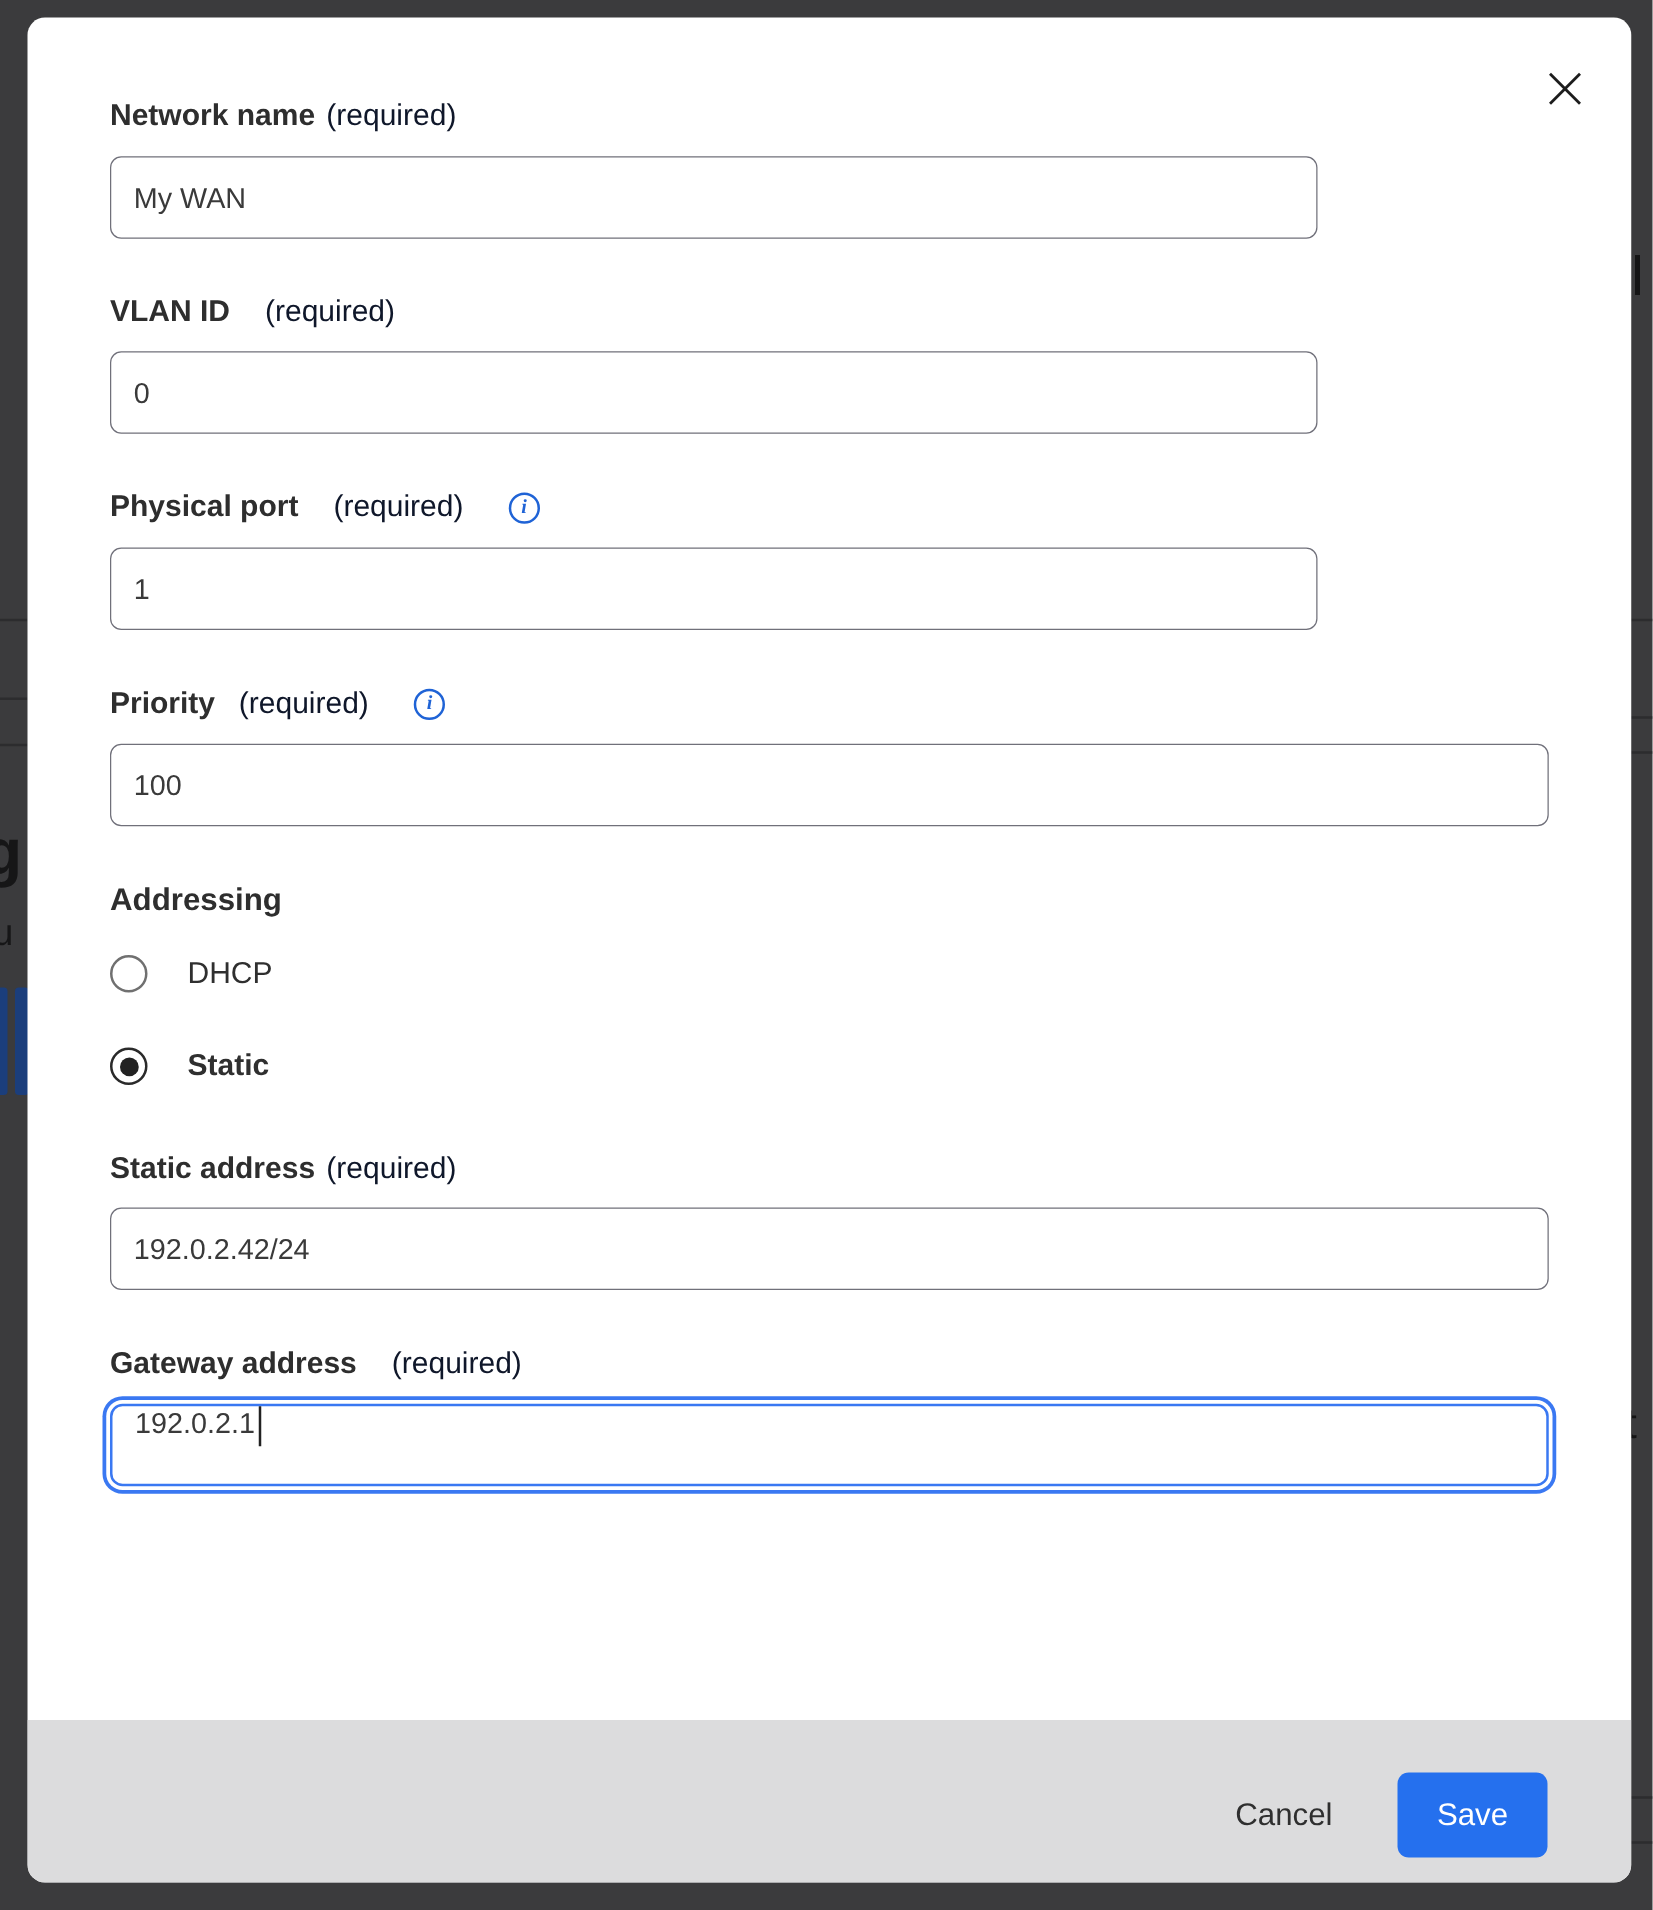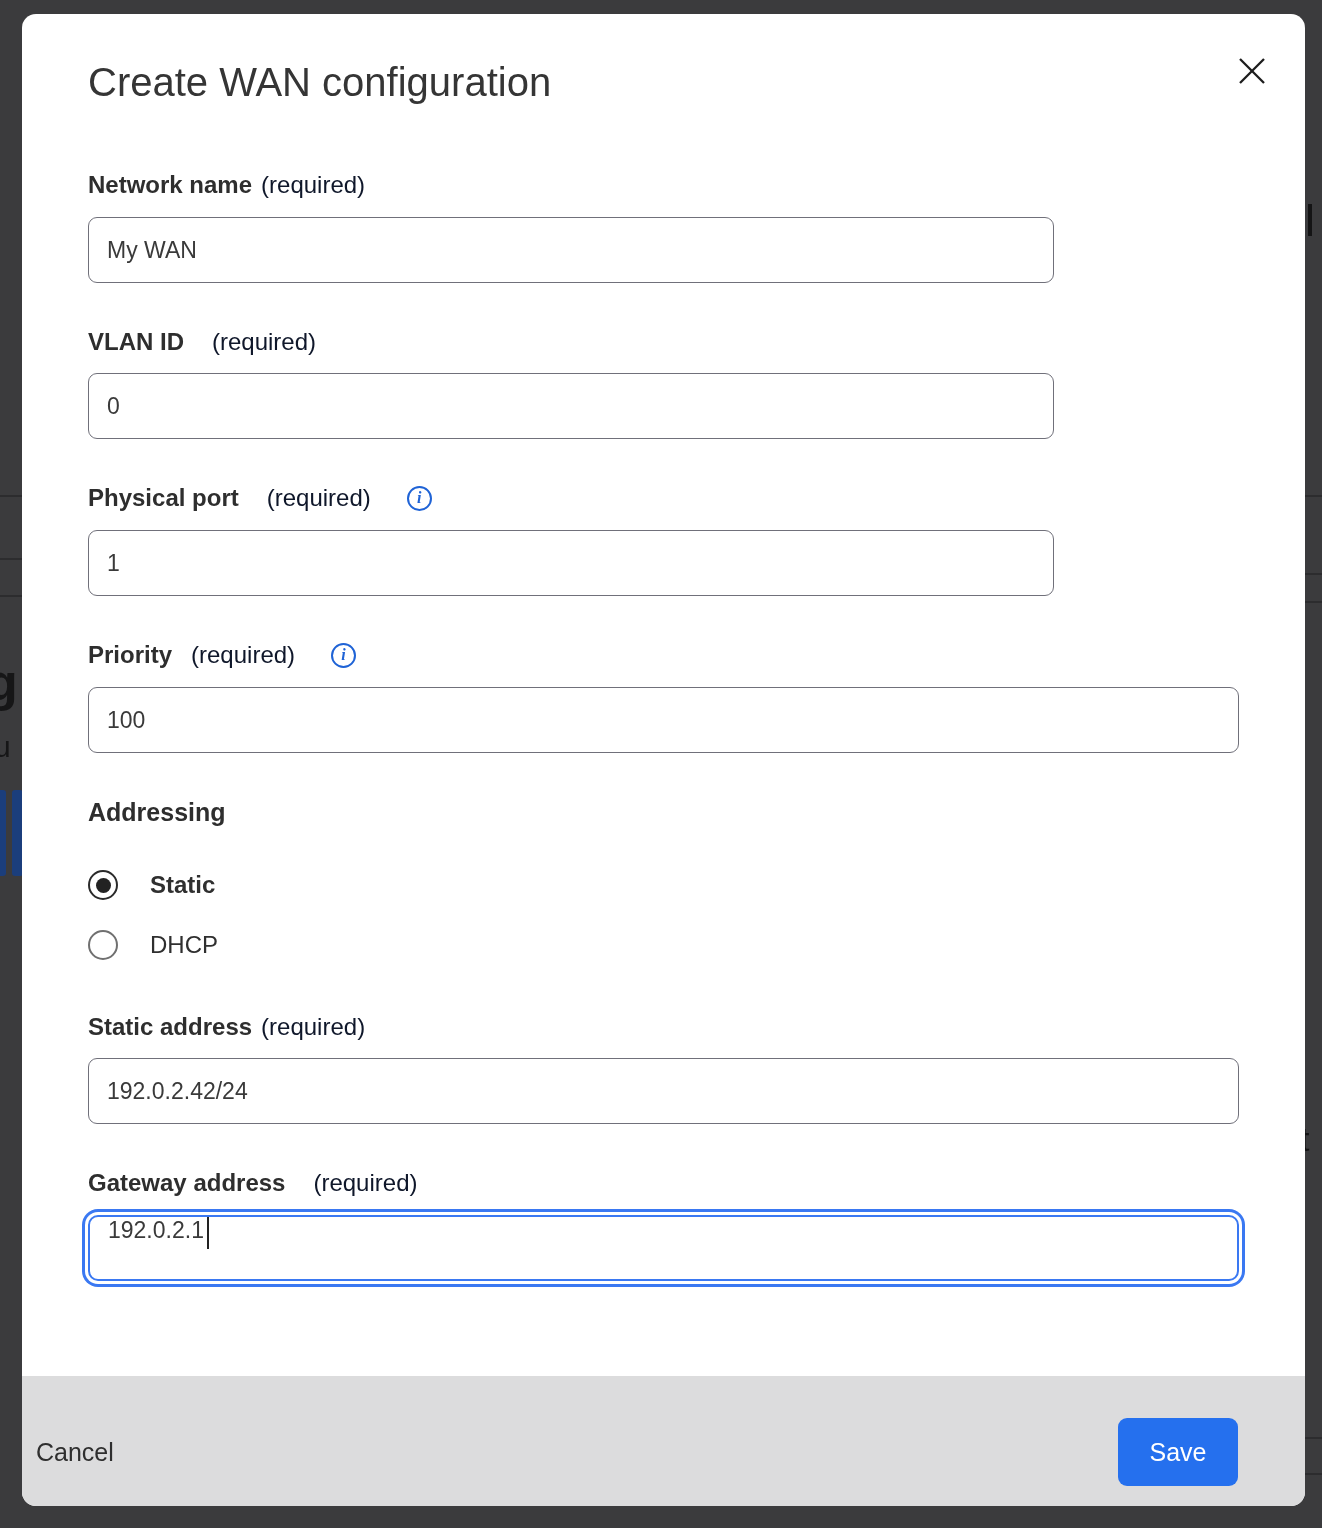--- a/index.html
+++ b/index.html
@@ -60,21 +60,21 @@
 
   .mt-after-radio { margin-top:51px; }
 
   .fake-input { display:flex; align-items:flex-start; }
   .fake-input.focused { border:2px solid #3a78f2;
     box-shadow:0 0 0 3px #ffffff, 0 0 0 6px #3a78f2; border-radius:10px; }
   .caret { display:inline-block; width:2px; height:32px; background:#222; margin-left:3px; }
 
   
   .footer { position:absolute; left:0; right:0; bottom:0; height:130px; background:#dcdcdd;
-    display:flex; align-items:center; justify-content:space-between;
+    display:flex; align-items:center; justify-content:flex-end;
     padding:22px 67px 0 0; }
   .cancel-btn { background:none; border:none; font-size:25px; color:#2f2f2f; cursor:pointer;
     font-family:inherit; padding:10px 14px; }
   .save-btn { margin-left:38px; width:120px; height:68px; border:none; border-radius:9px;
     background:#2570ee; color:#ffffff; font-size:25px; cursor:pointer; font-family:inherit; }
 </style>
 </head>
 <body>
 
 <div class="backdrop">
@@ -99,21 +99,20 @@
   <button class="close-btn" aria-label="Close">
     <span>
       <svg width="30" height="30" viewBox="0 0 30 30">
         <line x1="3" y1="3" x2="27" y2="27" stroke="#1c1c1c" stroke-width="2.3"></line>
         <line x1="27" y1="3" x2="3" y2="27" stroke="#1c1c1c" stroke-width="2.3"></line>
       </svg>
     </span>
   </button>
 
   <div class="content">
-    <h1 class="title">Create WAN configuration</h1>
 
     <div class="label-row mt-title-lbl">
       <span class="lbl">Network name</span>
       <span class="req">(required)</span>
     </div>
     <input class="input w-narrow mt-inp" value="My WAN" style="">
 
     <div class="label-row mt-lbl">
       <span class="lbl">VLAN ID</span>
       <span class="req">(required)</span>
@@ -129,28 +128,28 @@
 
     <div class="label-row mt-lbl">
       <span class="lbl">Priority</span>
       <span class="req tight">(required)</span>
       <span class="info">i</span>
     </div>
     <input class="input w-wide mt-inp" value="100" style="">
 
     <div class="section-h">Addressing</div>
 
+    <div class="radio-row first">
+      <span class="radio"></span>
+      <span class="radio-label">DHCP</span>
+    </div>
+
     <div class="radio-row second">
       <span class="radio checked"></span>
       <span class="radio-label bold">Static</span>
-    </div>
-
-    <div class="radio-row first">
-      <span class="radio"></span>
-      <span class="radio-label">DHCP</span>
     </div>
 
     <div class="label-row mt-after-radio">
       <span class="lbl">Static address</span>
       <span class="req">(required)</span>
     </div>
     <input class="input w-wide mt-inp-s" value="192.0.2.42/24" style="">
 
     <div class="label-row mt-lbl">
       <span class="lbl">Gateway address</span>

